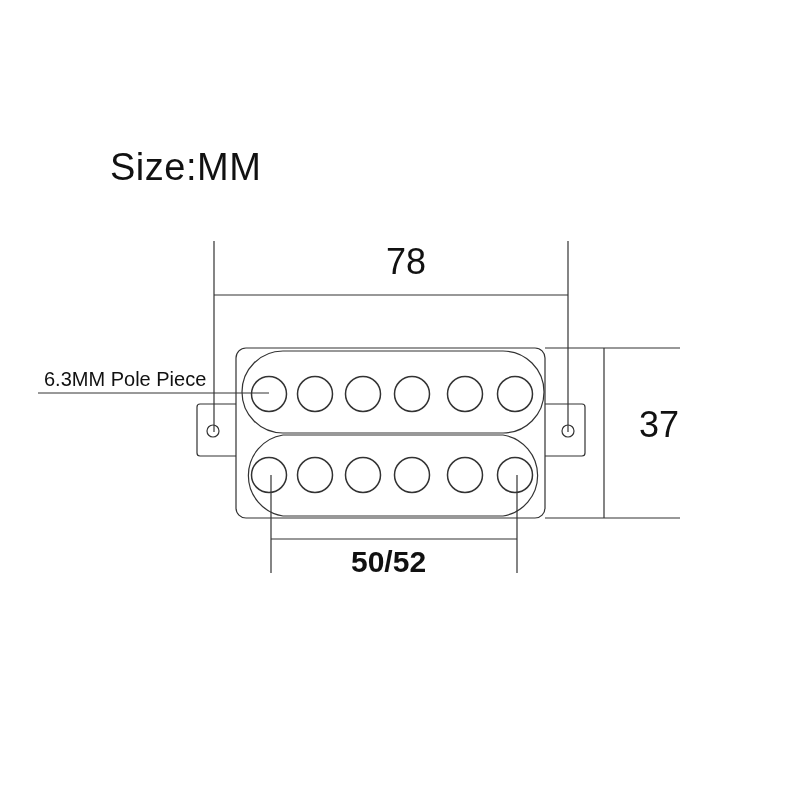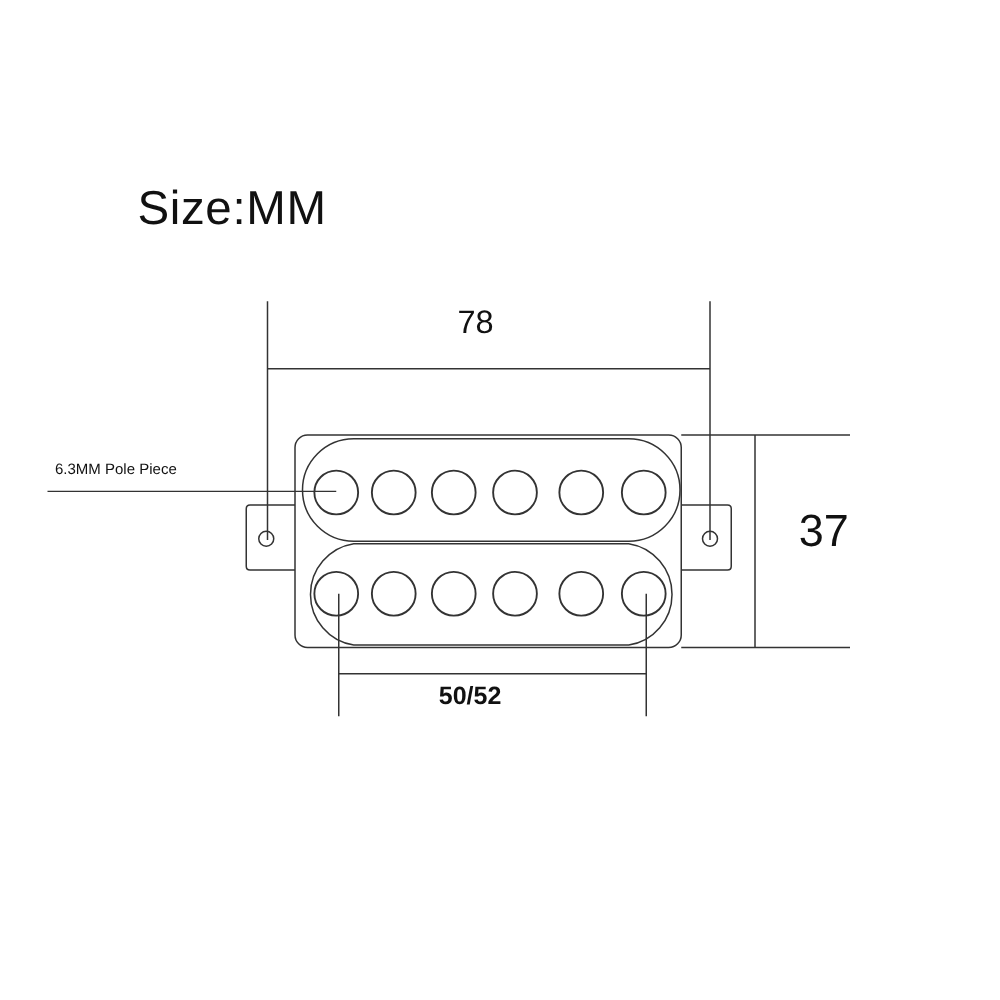--- a/index.html
+++ b/index.html
@@ -30,39 +30,39 @@
       line-height: 1;
     }
     .size-title {
       left: 66px;
       top: 148px;
       font-size: 38px;
       letter-spacing: 0.5px;
       margin-left: 44px;
     }
     .dim-78 {
-      left: 366px;
+      left: 386px;
       top: 244px;
-      font-size: 26px;
+      font-size: 36px;
     }
     .dim-37 {
       left: 639px;
       top: 407px;
       font-size: 36px;
     }
     .dim-5052 {
       left: 351px;
       top: 547px;
-      font-size: 20px;
+      font-size: 30px;
       font-weight: bold;
     }
     .pole-label {
       left: 44px;
       top: 369px;
-      font-size: 12px;
+      font-size: 20px;
     }
   </style>
 </head>
 <body>
 
 <svg id="diagram" width="800" height="800" viewBox="0 0 800 800" xmlns="http://www.w3.org/2000/svg">
   <g fill="none" stroke="#333333" stroke-width="1.2">
 
     <g>
       <line x1="214" y1="241" x2="214" y2="432"></line>

